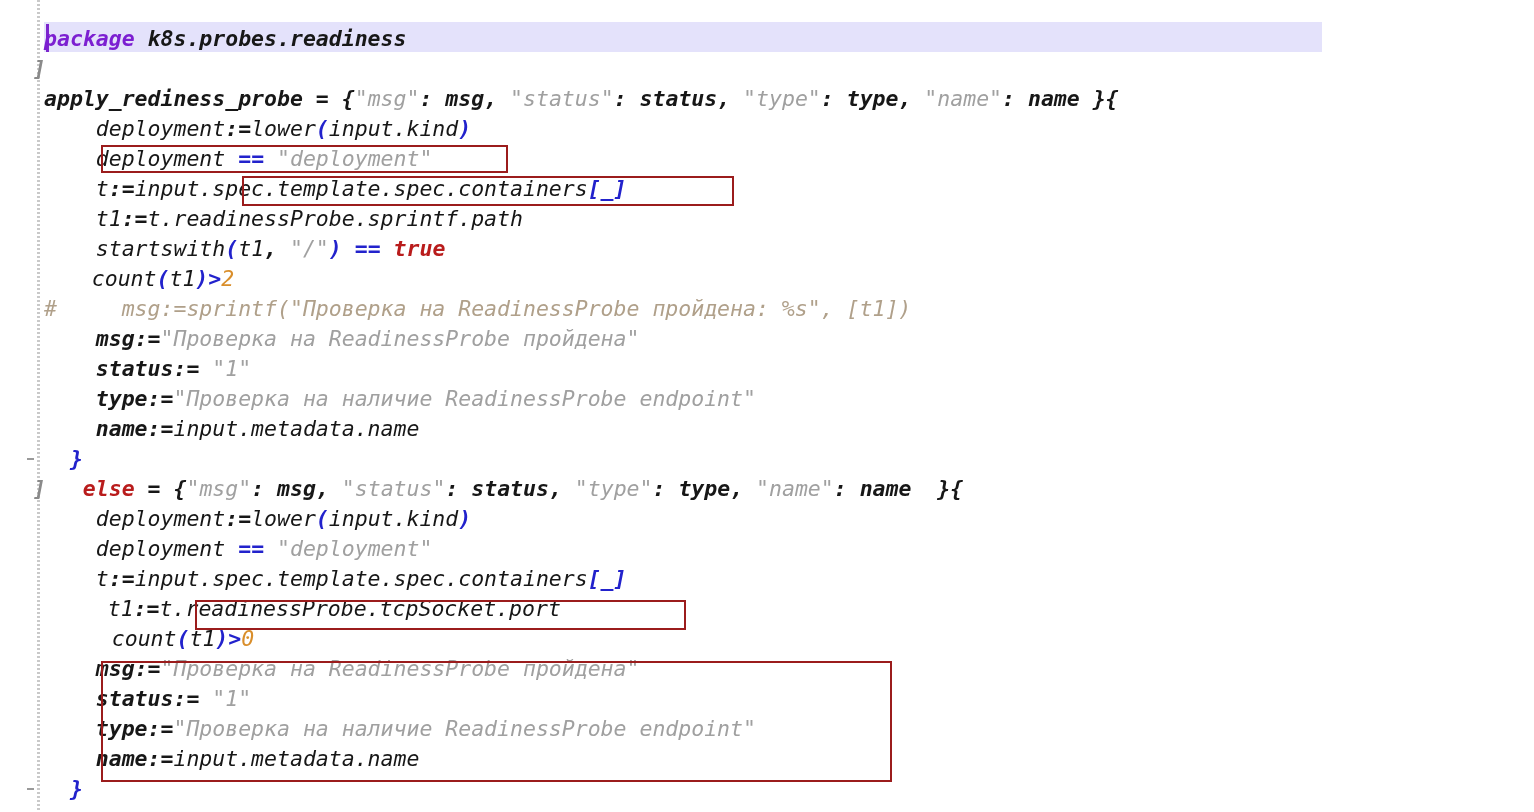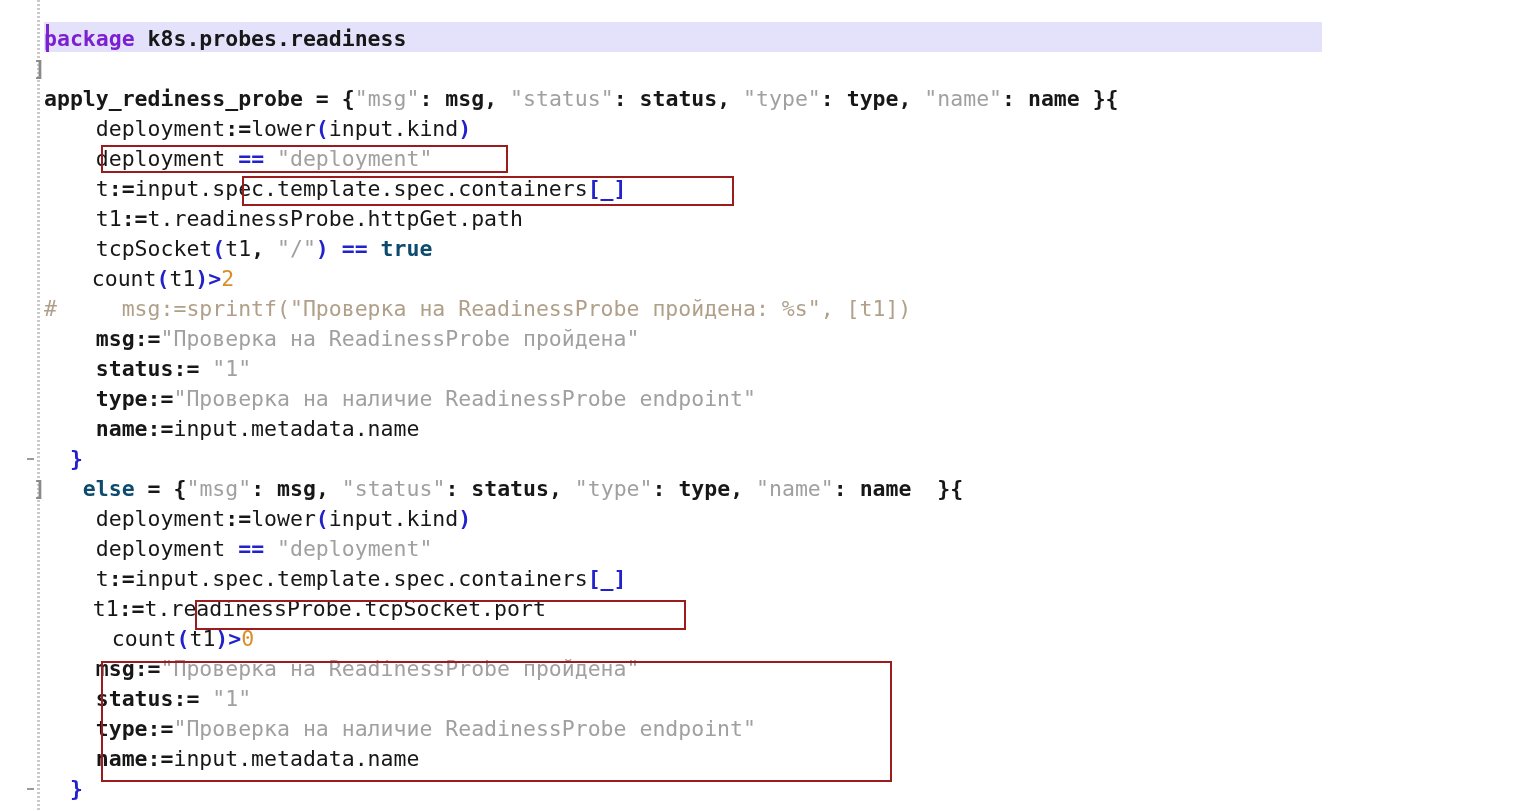--- a/index.html
+++ b/index.html
@@ -11,20 +11,21 @@
     width: 1534px;
     height: 812px;
     font-family: "DejaVu Sans Mono", "Liberation Mono", monospace;
     overflow: hidden;
   }
   #editor {
     position: relative;
     width: 1400px;
     height: 812px;
     background: #ffffff;
+    font-style: italic;
   }
 
   
   .gutter-rule {
     position: absolute;
     left: 37px;
     top: 0;
     width: 3px;
     height: 812px;
     background-image: repeating-linear-gradient(
@@ -67,21 +68,21 @@
     background: #e4e2fb;
   }
   .caret {
     position: absolute;
     width: 3px;
     background: #7d26cd;
   }
 
   
   .kw        { color: #7c1fd1; font-weight: bold; }   
-  .kw-blue   { color: #0c4a6e; font-weight: bold; }   
+  .kw-blue   { color: #b91c1c; font-weight: bold; }   
   .ident     { color: #171717; font-weight: bold; }
   .plain     { color: #171717; }
   .str       { color: #a0a0a0; }
   .comment   { color: #b0a08a; }
   .op        { color: #2222cc; font-weight: bold; }   
   .num       { color: #d98e2b; }
   .brace     { color: #2222cc; font-weight: bold; }
   .punct     { color: #171717; font-weight: bold; }
 
   
@@ -102,34 +103,34 @@
   <div class="hl-band" style="left:44px; top:22px; width:1278px; height:30px;"></div>
   <div class="caret" style="left:46px; top:24px; height:28px;"></div>
 
   <div id="lines">
       <div class="line" style="top: 24px; left: 44px;"><span class="kw">package</span><span class="plain"> </span><span class="ident">k8s.probes.readiness</span></div>
       <div class="line" style="top: 54px; left: 44px;"></div>
       <div class="line" style="top: 84px; left: 44px;"><span class="ident">apply_rediness_probe</span><span class="plain"> </span><span class="punct">=</span><span class="plain"> </span><span class="punct">{</span><span class="str">"msg"</span><span class="punct">:</span><span class="plain"> </span><span class="ident">msg</span><span class="punct">, </span><span class="str">"status"</span><span class="punct">:</span><span class="plain"> </span><span class="ident">status</span><span class="punct">, </span><span class="str">"type"</span><span class="punct">:</span><span class="plain"> </span><span class="ident">type</span><span class="punct">, </span><span class="str">"name"</span><span class="punct">:</span><span class="plain"> </span><span class="ident">name</span><span class="plain"> </span><span class="punct">}{</span></div>
       <div class="line" style="top: 114px; left: 44px;"><span class="plain">    </span><span class="plain">deployment</span><span class="punct">:=</span><span class="plain">lower</span><span class="op">(</span><span class="plain">input.kind</span><span class="op">)</span></div>
       <div class="line" style="top: 144px; left: 44px;"><span class="plain">    </span><span class="plain">deployment</span><span class="plain"> </span><span class="op">==</span><span class="plain"> </span><span class="str">"deployment"</span></div>
       <div class="line" style="top: 174px; left: 44px;"><span class="plain">    </span><span class="plain">t</span><span class="punct">:=</span><span class="plain">input.spec.template.spec.containers</span><span class="op">[_]</span></div>
-      <div class="line" style="top: 204px; left: 44px;"><span class="plain">    </span><span class="plain">t1</span><span class="punct">:=</span><span class="plain">t.readinessProbe.httpGet.path</span></div>
-      <div class="line" style="top: 234px; left: 44px;"><span class="plain">    </span><span class="plain">tcpSocket</span><span class="op">(</span><span class="plain">t1</span><span class="punct">, </span><span class="str">"/"</span><span class="op">)</span><span class="plain"> </span><span class="op">==</span><span class="plain"> </span><span class="kw-blue">true</span></div>
+      <div class="line" style="top: 204px; left: 44px;"><span class="plain">    </span><span class="plain">t1</span><span class="punct">:=</span><span class="plain">t.readinessProbe.sprintf.path</span></div>
+      <div class="line" style="top: 234px; left: 44px;"><span class="plain">    </span><span class="plain">startswith</span><span class="op">(</span><span class="plain">t1</span><span class="punct">, </span><span class="str">"/"</span><span class="op">)</span><span class="plain"> </span><span class="op">==</span><span class="plain"> </span><span class="kw-blue">true</span></div>
       <div class="line" style="top: 264px; left: 40px;"><span class="plain">    </span><span class="plain">count</span><span class="op">(</span><span class="plain">t1</span><span class="op">)</span><span class="op">&gt;</span><span class="num">2</span></div>
       <div class="line" style="top: 294px; left: 44px;"><span class="comment">#</span><span class="comment">     msg:=sprintf("Проверка на ReadinessProbe пройдена: %s", [t1])</span></div>
       <div class="line" style="top: 324px; left: 44px;"><span class="plain">    </span><span class="ident">msg</span><span class="punct">:=</span><span class="str">"Проверка на ReadinessProbe пройдена"</span></div>
       <div class="line" style="top: 354px; left: 44px;"><span class="plain">    </span><span class="ident">status</span><span class="punct">:=</span><span class="plain"> </span><span class="str">"1"</span></div>
       <div class="line" style="top: 384px; left: 44px;"><span class="plain">    </span><span class="ident">type</span><span class="punct">:=</span><span class="str">"Проверка на наличие ReadinessProbe endpoint"</span></div>
       <div class="line" style="top: 414px; left: 44px;"><span class="plain">    </span><span class="ident">name</span><span class="punct">:=</span><span class="plain">input.metadata.name</span></div>
       <div class="line" style="top: 444px; left: 44px;"><span class="plain">  </span><span class="brace">}</span></div>
       <div class="line" style="top: 474px; left: 44px;"><span class="plain">   </span><span class="kw-blue">else</span><span class="plain"> </span><span class="punct">=</span><span class="plain"> </span><span class="punct">{</span><span class="str">"msg"</span><span class="punct">:</span><span class="plain"> </span><span class="ident">msg</span><span class="punct">, </span><span class="str">"status"</span><span class="punct">:</span><span class="plain"> </span><span class="ident">status</span><span class="punct">, </span><span class="str">"type"</span><span class="punct">:</span><span class="plain"> </span><span class="ident">type</span><span class="punct">, </span><span class="str">"name"</span><span class="punct">:</span><span class="plain"> </span><span class="ident">name</span><span class="plain">  </span><span class="punct">}{</span></div>
       <div class="line" style="top: 504px; left: 44px;"><span class="plain">    </span><span class="plain">deployment</span><span class="punct">:=</span><span class="plain">lower</span><span class="op">(</span><span class="plain">input.kind</span><span class="op">)</span></div>
       <div class="line" style="top: 534px; left: 44px;"><span class="plain">    </span><span class="plain">deployment</span><span class="plain"> </span><span class="op">==</span><span class="plain"> </span><span class="str">"deployment"</span></div>
       <div class="line" style="top: 564px; left: 44px;"><span class="plain">    </span><span class="plain">t</span><span class="punct">:=</span><span class="plain">input.spec.template.spec.containers</span><span class="op">[_]</span></div>
-      <div class="line" style="top: 594px; left: 41px;"><span class="plain">    </span><span class="plain">t1</span><span class="punct">:=</span><span class="plain">t.readinessProbe.tcpSocket.port</span></div>
+      <div class="line" style="top: 594px; left: 56px;"><span class="plain">    </span><span class="plain">t1</span><span class="punct">:=</span><span class="plain">t.readinessProbe.tcpSocket.port</span></div>
       <div class="line" style="top: 624px; left: 60px;"><span class="plain">    </span><span class="plain">count</span><span class="op">(</span><span class="plain">t1</span><span class="op">)</span><span class="op">&gt;</span><span class="num">0</span></div>
       <div class="line" style="top: 654px; left: 44px;"><span class="plain">    </span><span class="ident">msg</span><span class="punct">:=</span><span class="str">"Проверка на ReadinessProbe пройдена"</span></div>
       <div class="line" style="top: 684px; left: 44px;"><span class="plain">    </span><span class="ident">status</span><span class="punct">:=</span><span class="plain"> </span><span class="str">"1"</span></div>
       <div class="line" style="top: 714px; left: 44px;"><span class="plain">    </span><span class="ident">type</span><span class="punct">:=</span><span class="str">"Проверка на наличие ReadinessProbe endpoint"</span></div>
       <div class="line" style="top: 744px; left: 44px;"><span class="plain">    </span><span class="ident">name</span><span class="punct">:=</span><span class="plain">input.metadata.name</span></div>
       <div class="line" style="top: 774px; left: 44px;"><span class="plain">  </span><span class="brace">}</span></div>
     </div>
 
   <div id="gutter-markers">
       <div class="fold-mark" style="left: 33px; top: 54px;">]</div>

